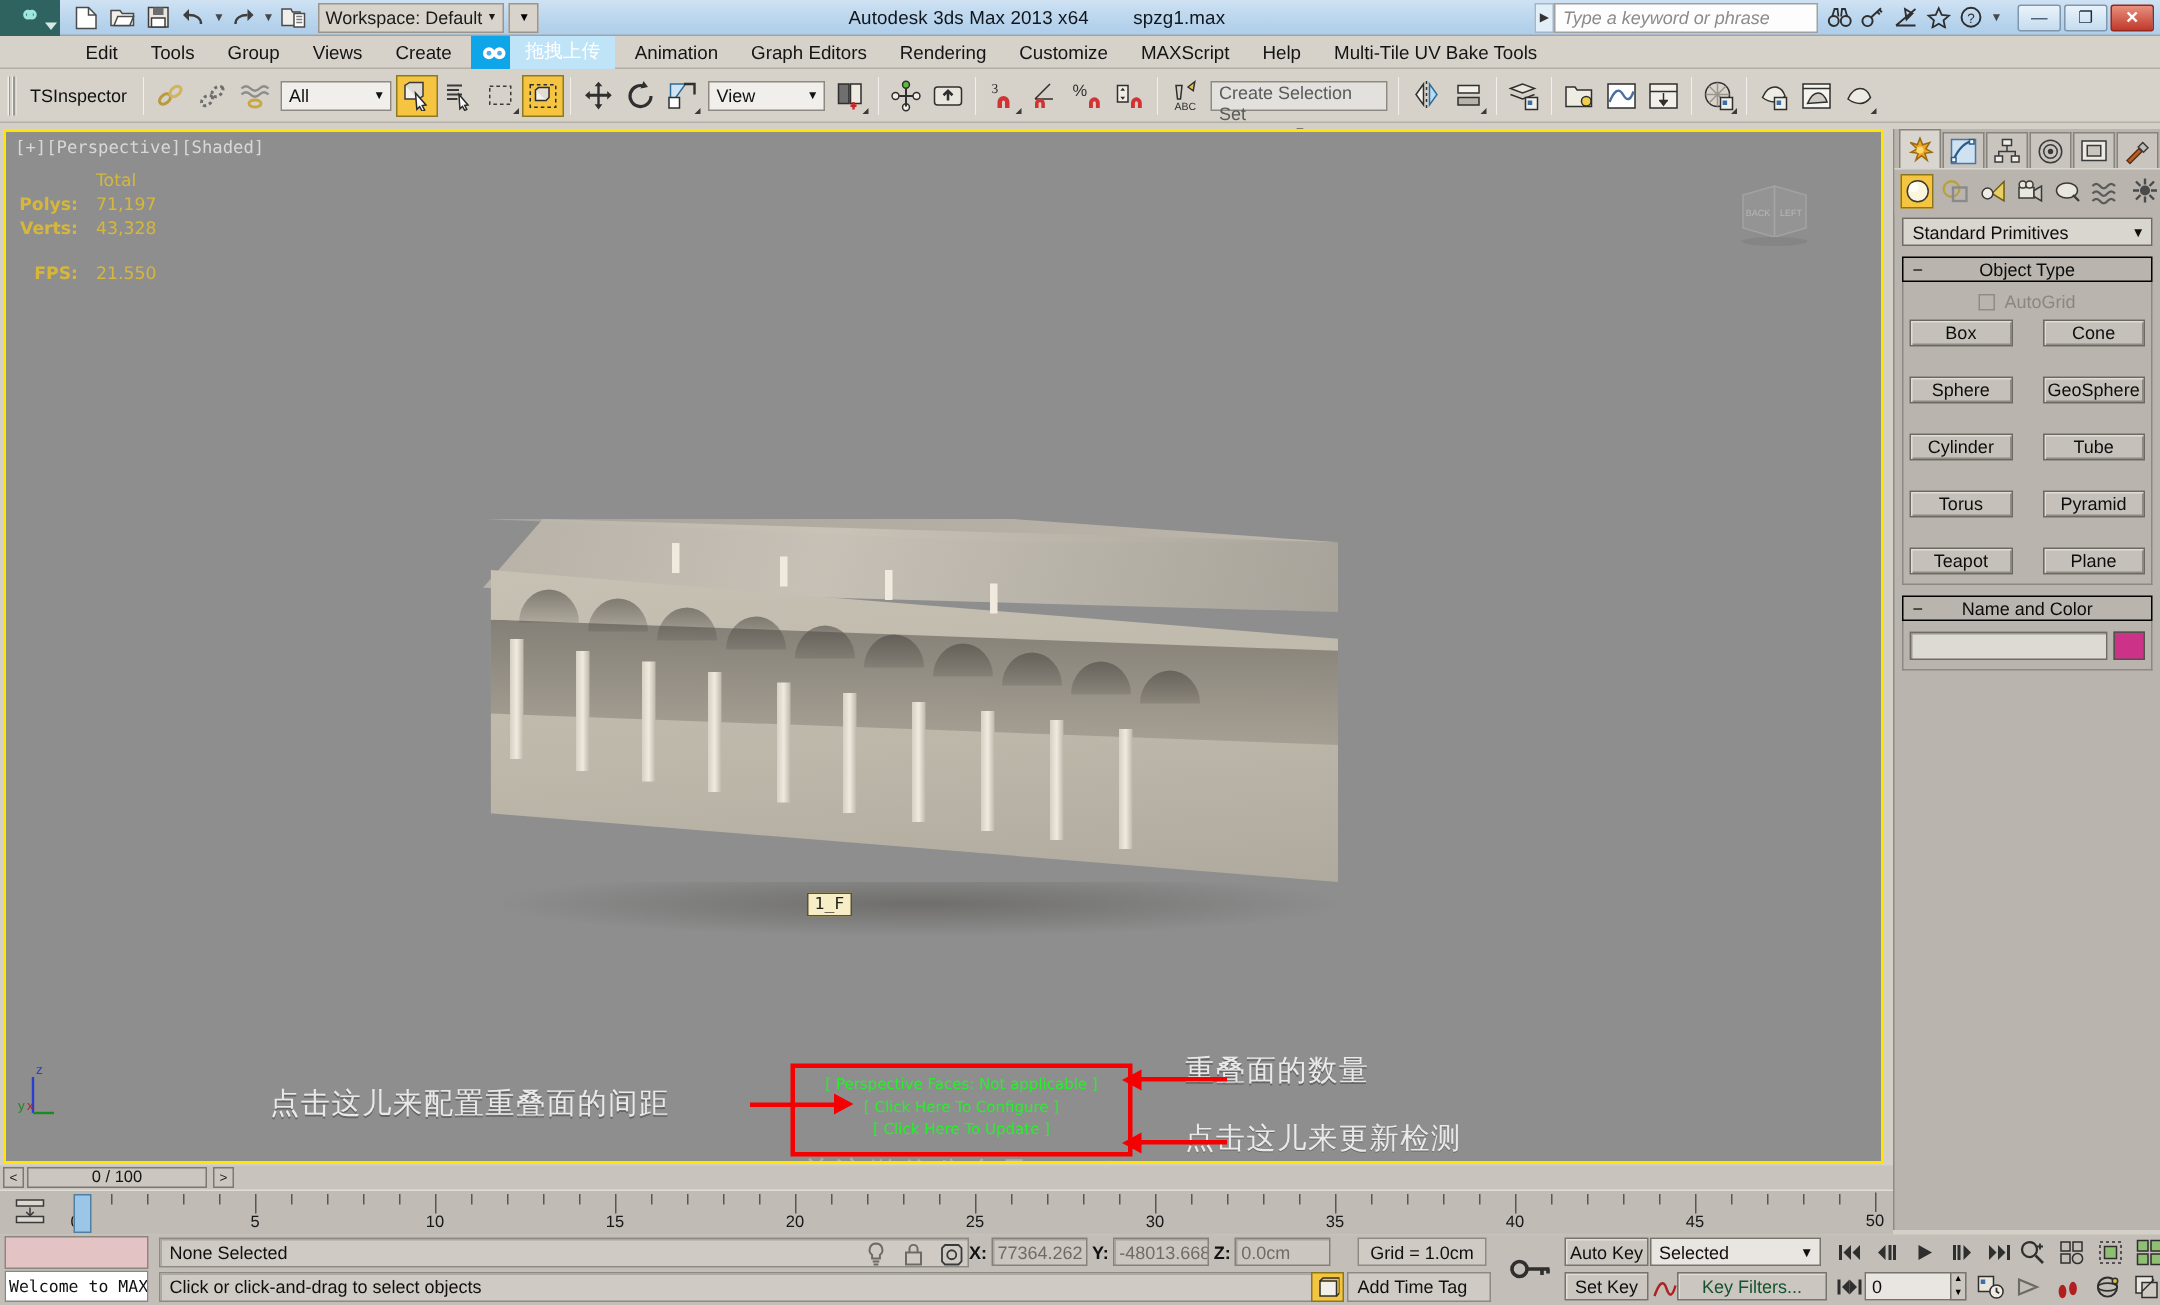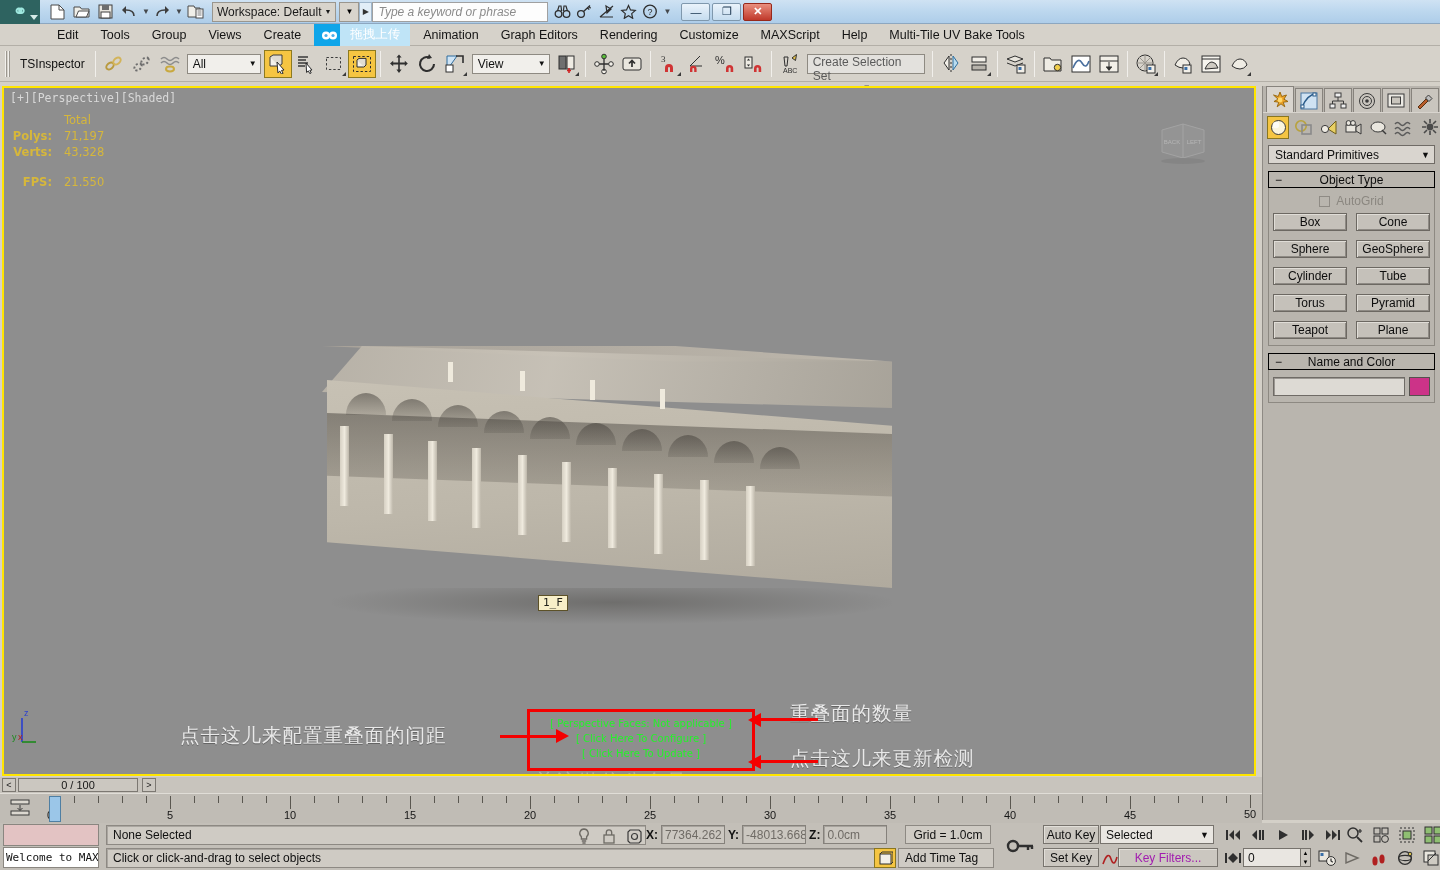--- a/index.html
+++ b/index.html
@@ -209,21 +209,21 @@
   .ro-head {
     height: 17px; border: 1px solid #000; background: #b9b5ae;
     display: flex; align-items: center; justify-content: center; position: relative;
     font-size: 12px; color: #0c0c0c;
   }
   .ro-head .minus { position: absolute; left: 6px; font-size: 12px; line-height: 10px; }
   .ro-body { border: 1px solid #8d8982; border-top: none; background: #b9b5ae; padding: 5px 4px 6px 4px; }
   .autogrid { display: flex; align-items: center; gap: 6px; justify-content: center; padding: 1px 0 5px 0; }
   .chk { width: 11px; height: 11px; border: 1px solid #8f8b85; background: #b9b5ae; }
   .autogrid span { font-size: 12px; color: #8b8780; }
-  .btngrid { display: grid; grid-template-columns: 1fr 1fr; gap: 9px; }
+  .btngrid { display: grid; grid-template-columns: 1fr 1fr; gap: 20px; }
   .pbtn {
     height: 18px; background: #c5c1ba; border: 1px solid #6c6862;
     display: flex; align-items: center; justify-content: center;
     font-size: 12px; color: #0d0d0d;
     box-shadow: inset 1px 1px 0 #e0ddd7, inset -1px -1px 0 #8e8a84;
   }
   .nc-row { display: flex; gap: 4px; align-items: center; padding-top: 2px; }
   .nc-input { flex: 1; height: 19px; background: #dddad4; border: 1px solid #6f6b66;
               box-shadow: inset 1px 1px 0 #9b9792; }
   .nc-color { width: 21px; height: 19px; border: 1px solid #55524e; }
@@ -305,21 +305,21 @@
   }
   .selcombo {
     position: absolute; left: 1100px; top: 2px; width: 114px; height: 19px;
     background: #e9e6e1; border: 1px solid #77736d;
     display: flex; align-items: center; justify-content: space-between; padding: 0 4px 0 5px;
     font-size: 12px; color: #0f0f0f;
   }
   .kfbtn {
     position: absolute; left: 1118px; top: 25px; width: 100px; height: 19px;
     background: #cbc7c0; border: 1px solid #77736d;
-    display: flex; align-items: center; justify-content: center; font-size: 12px; color: #a21caf;
+    display: flex; align-items: center; justify-content: center; font-size: 12px; color: #14532d;
     box-shadow: inset 1px 1px 0 #e2dfd9;
   }
   .navicon { position: absolute; width: 22px; height: 20px; display:flex; align-items:center; justify-content:center; }
   .spin { position: absolute; left: 1243px; top: 25px; width: 68px; height: 19px;
           background: #e9e6e1; border: 1px solid #77736d; display:flex; align-items:center;
           padding-left: 4px; font-size: 12px; color: #0f0f0f; }
   .spinarrows { position: absolute; left: 1300px; top: 25px; width: 11px; height: 19px;
                 background:#cbc7c0; border: 1px solid #77736d; display:flex; flex-direction:column; }
   .spinarrows div { flex:1; display:flex;align-items:center;justify-content:center;font-size:6px; }
   svg { display: block; }
@@ -373,20 +373,24 @@
             <rect x="9" y="5" width="7" height="9" fill="#fff" stroke="#4a4a4a"></rect>
             <path d="M10.5 7h4M10.5 9h4M10.5 11h4" stroke="#7a7a7a"></path>
           </svg>
     </div>
   </div>
   <div class="ws-box">
     <span class="cap">Workspace: Default</span>
     <span class="ar">▼</span>
   </div>
   <div class="ws-drop">▼</div>
+  <div class="title-text">
+    <span>Autodesk 3ds Max  2013 x64</span>
+    <span class="fname">spzg1.max</span>
+  </div>
   <div class="inforight">
     <div class="arrowtab">▶</div>
     <div class="searchbox">Type a keyword or phrase</div>
     <div class="iconrow">
       <div class="ticon">
         <svg width="17" height="15" viewBox="0 0 17 15">
               <circle cx="4.5" cy="10" r="3.3" fill="none" stroke="#2e2e2e" stroke-width="1.3"></circle>
               <circle cx="12.5" cy="10" r="3.3" fill="none" stroke="#2e2e2e" stroke-width="1.3"></circle>
               <path d="M3.5 7L5 2h2l.6 5M13.5 7L12 2h-2l-.6 5" fill="none" stroke="#2e2e2e" stroke-width="1.2"></path>
             </svg>

